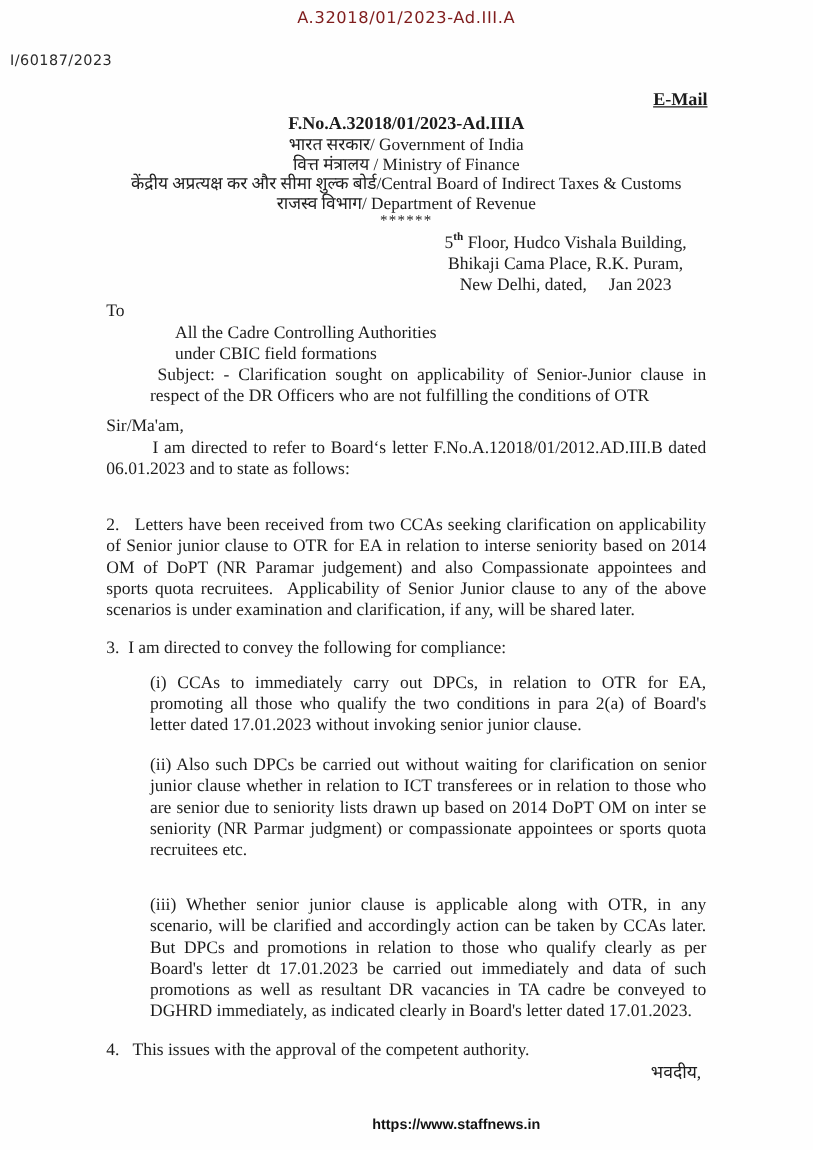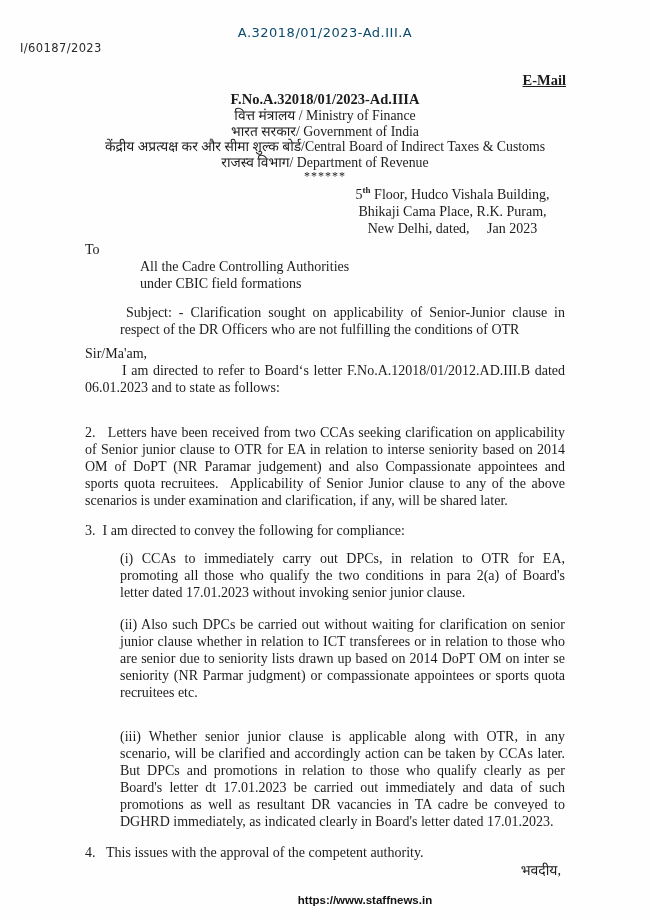--- a/index.html
+++ b/index.html
@@ -14,38 +14,37 @@
     background: #fefefe;
     color: #1c1c1c;
     font-family: "Liberation Serif", serif;
     font-size: 14px;
     line-height: 17px;
     overflow: hidden;
   }
   
   .ref-top {
     position: absolute;
-    top: 24px;
+    top: 6px;
     left: 0;
     width: 100%;
     text-align: center;
     font-family: "DejaVu Sans", sans-serif;
     font-size: 13px;
     letter-spacing: 0.5px;
-    color: #0c4a6e;
+    color: #7f1d1d;
   }
   .file-no {
     position: absolute;
     top: 40px;
     left: 8px;
     font-family: "DejaVu Sans", sans-serif;
     font-size: 11.5px;
     letter-spacing: 0.4px;
     color: #2a2a2a;
-    margin-left: 12px;
   }
   .email-label {
     position: absolute;
     top: 72px;
     right: 84px;
     font-weight: bold;
     text-decoration: underline;
     font-size: 14.5px;
   }
   .main {
@@ -83,21 +82,21 @@
     font-weight: bold;
     line-height: 0;
   }
   .to-label {
     margin-top: 4px;
   }
   .recipient-lines {
     margin-left: 55px;
   }
   .subject-block {
-    margin-top: 12px;
+    margin-top: 0;
     margin-left: 35px;
     text-align: justify;
     text-indent: 6px;
   }
   .salutation {
     margin-top: 7px;
   }
   .para {
     text-align: justify;
   }
@@ -138,22 +137,22 @@
 <div class="doc">
 
   <div class="ref-top">A.32018/01/2023-Ad.III.A</div>
   <div class="file-no">I/60187/2023</div>
   <div class="email-label">E-Mail</div>
 
   <div class="main">
 
     <div class="fno-line">F.No.A.32018/01/2023-Ad.IIIA</div>
 
+    <div class="org-line">भारत सरकार/ Government of India</div>
     <div class="org-line">वित्त मंत्रालय / Ministry of Finance</div>
-    <div class="org-line">भारत सरकार/ Government of India</div>
     <div class="org-line">केंद्रीय अप्रत्यक्ष कर और सीमा शुल्क बोर्ड/Central Board of Indirect Taxes &amp; Customs</div>
     <div class="org-line">राजस्व विभाग/ Department of Revenue</div>
 
     <div class="stars">******</div>
 
     <div class="address-block">
       <div><span>5</span><sup>th</sup><span> Floor, Hudco Vishala Building,</span></div>
       <div>Bhikaji Cama Place, R.K. Puram,</div>
       <div>New Delhi, dated, &nbsp;&nbsp;&nbsp; Jan 2023</div>
     </div>

